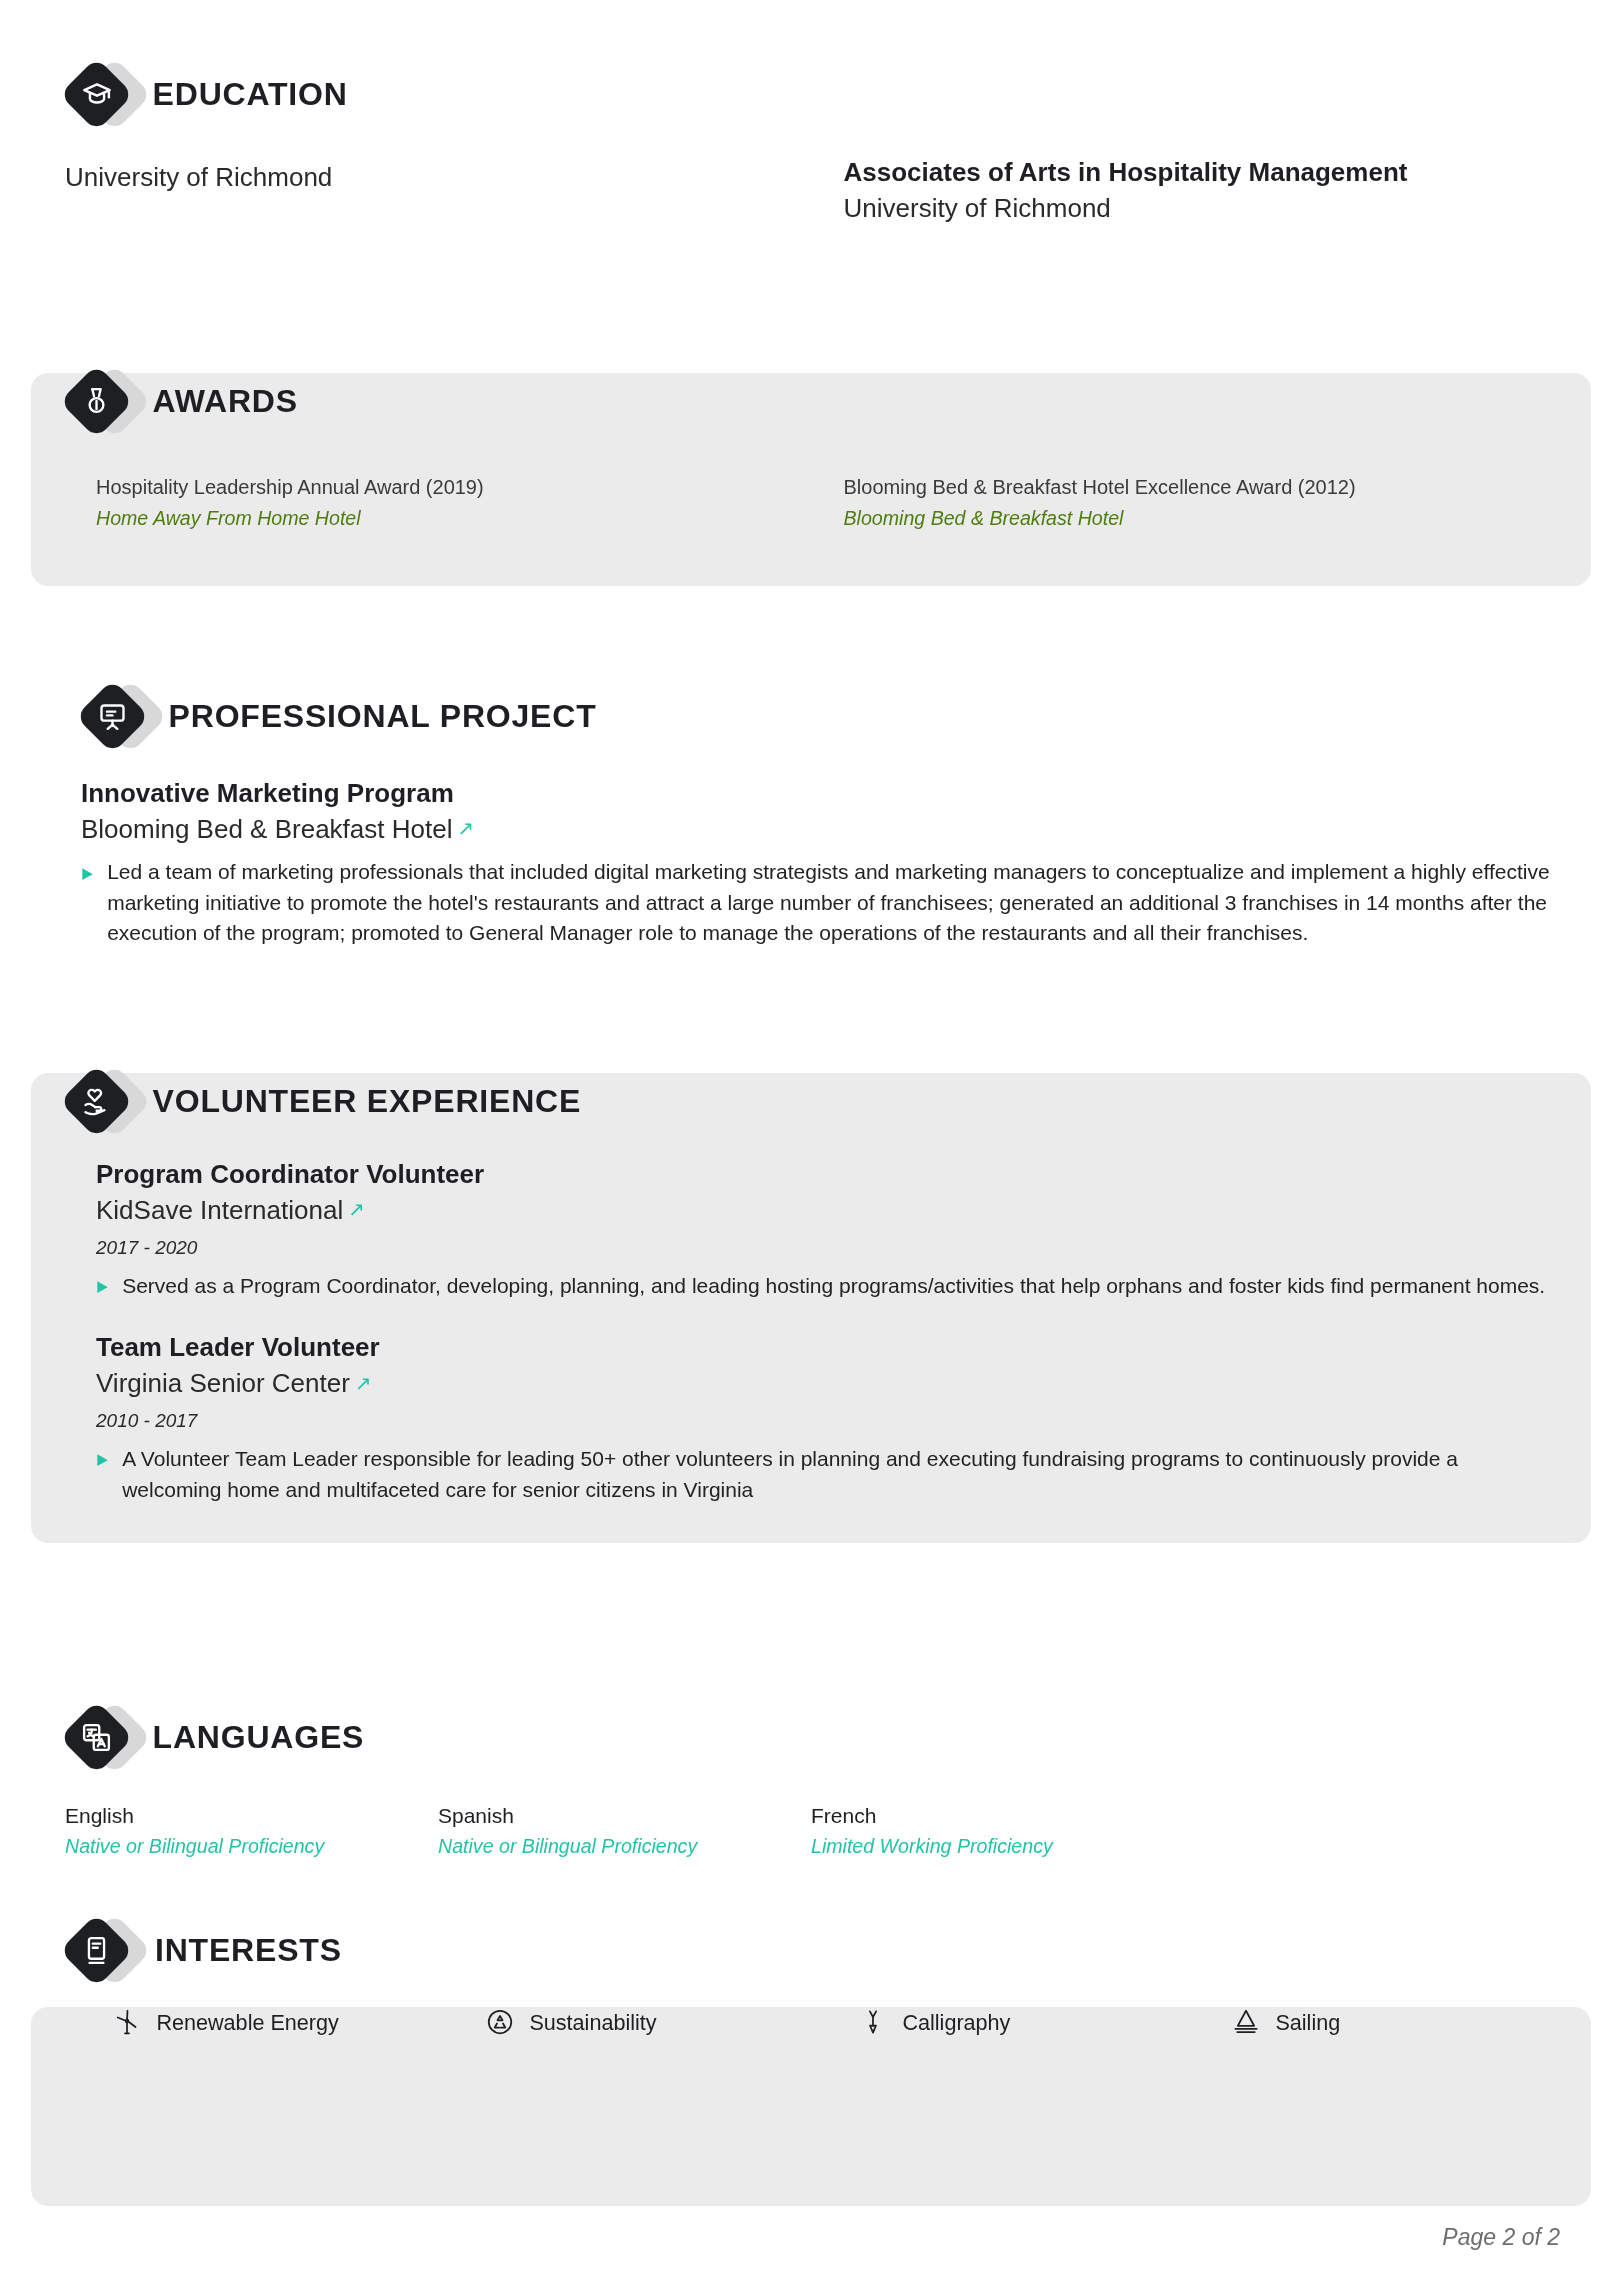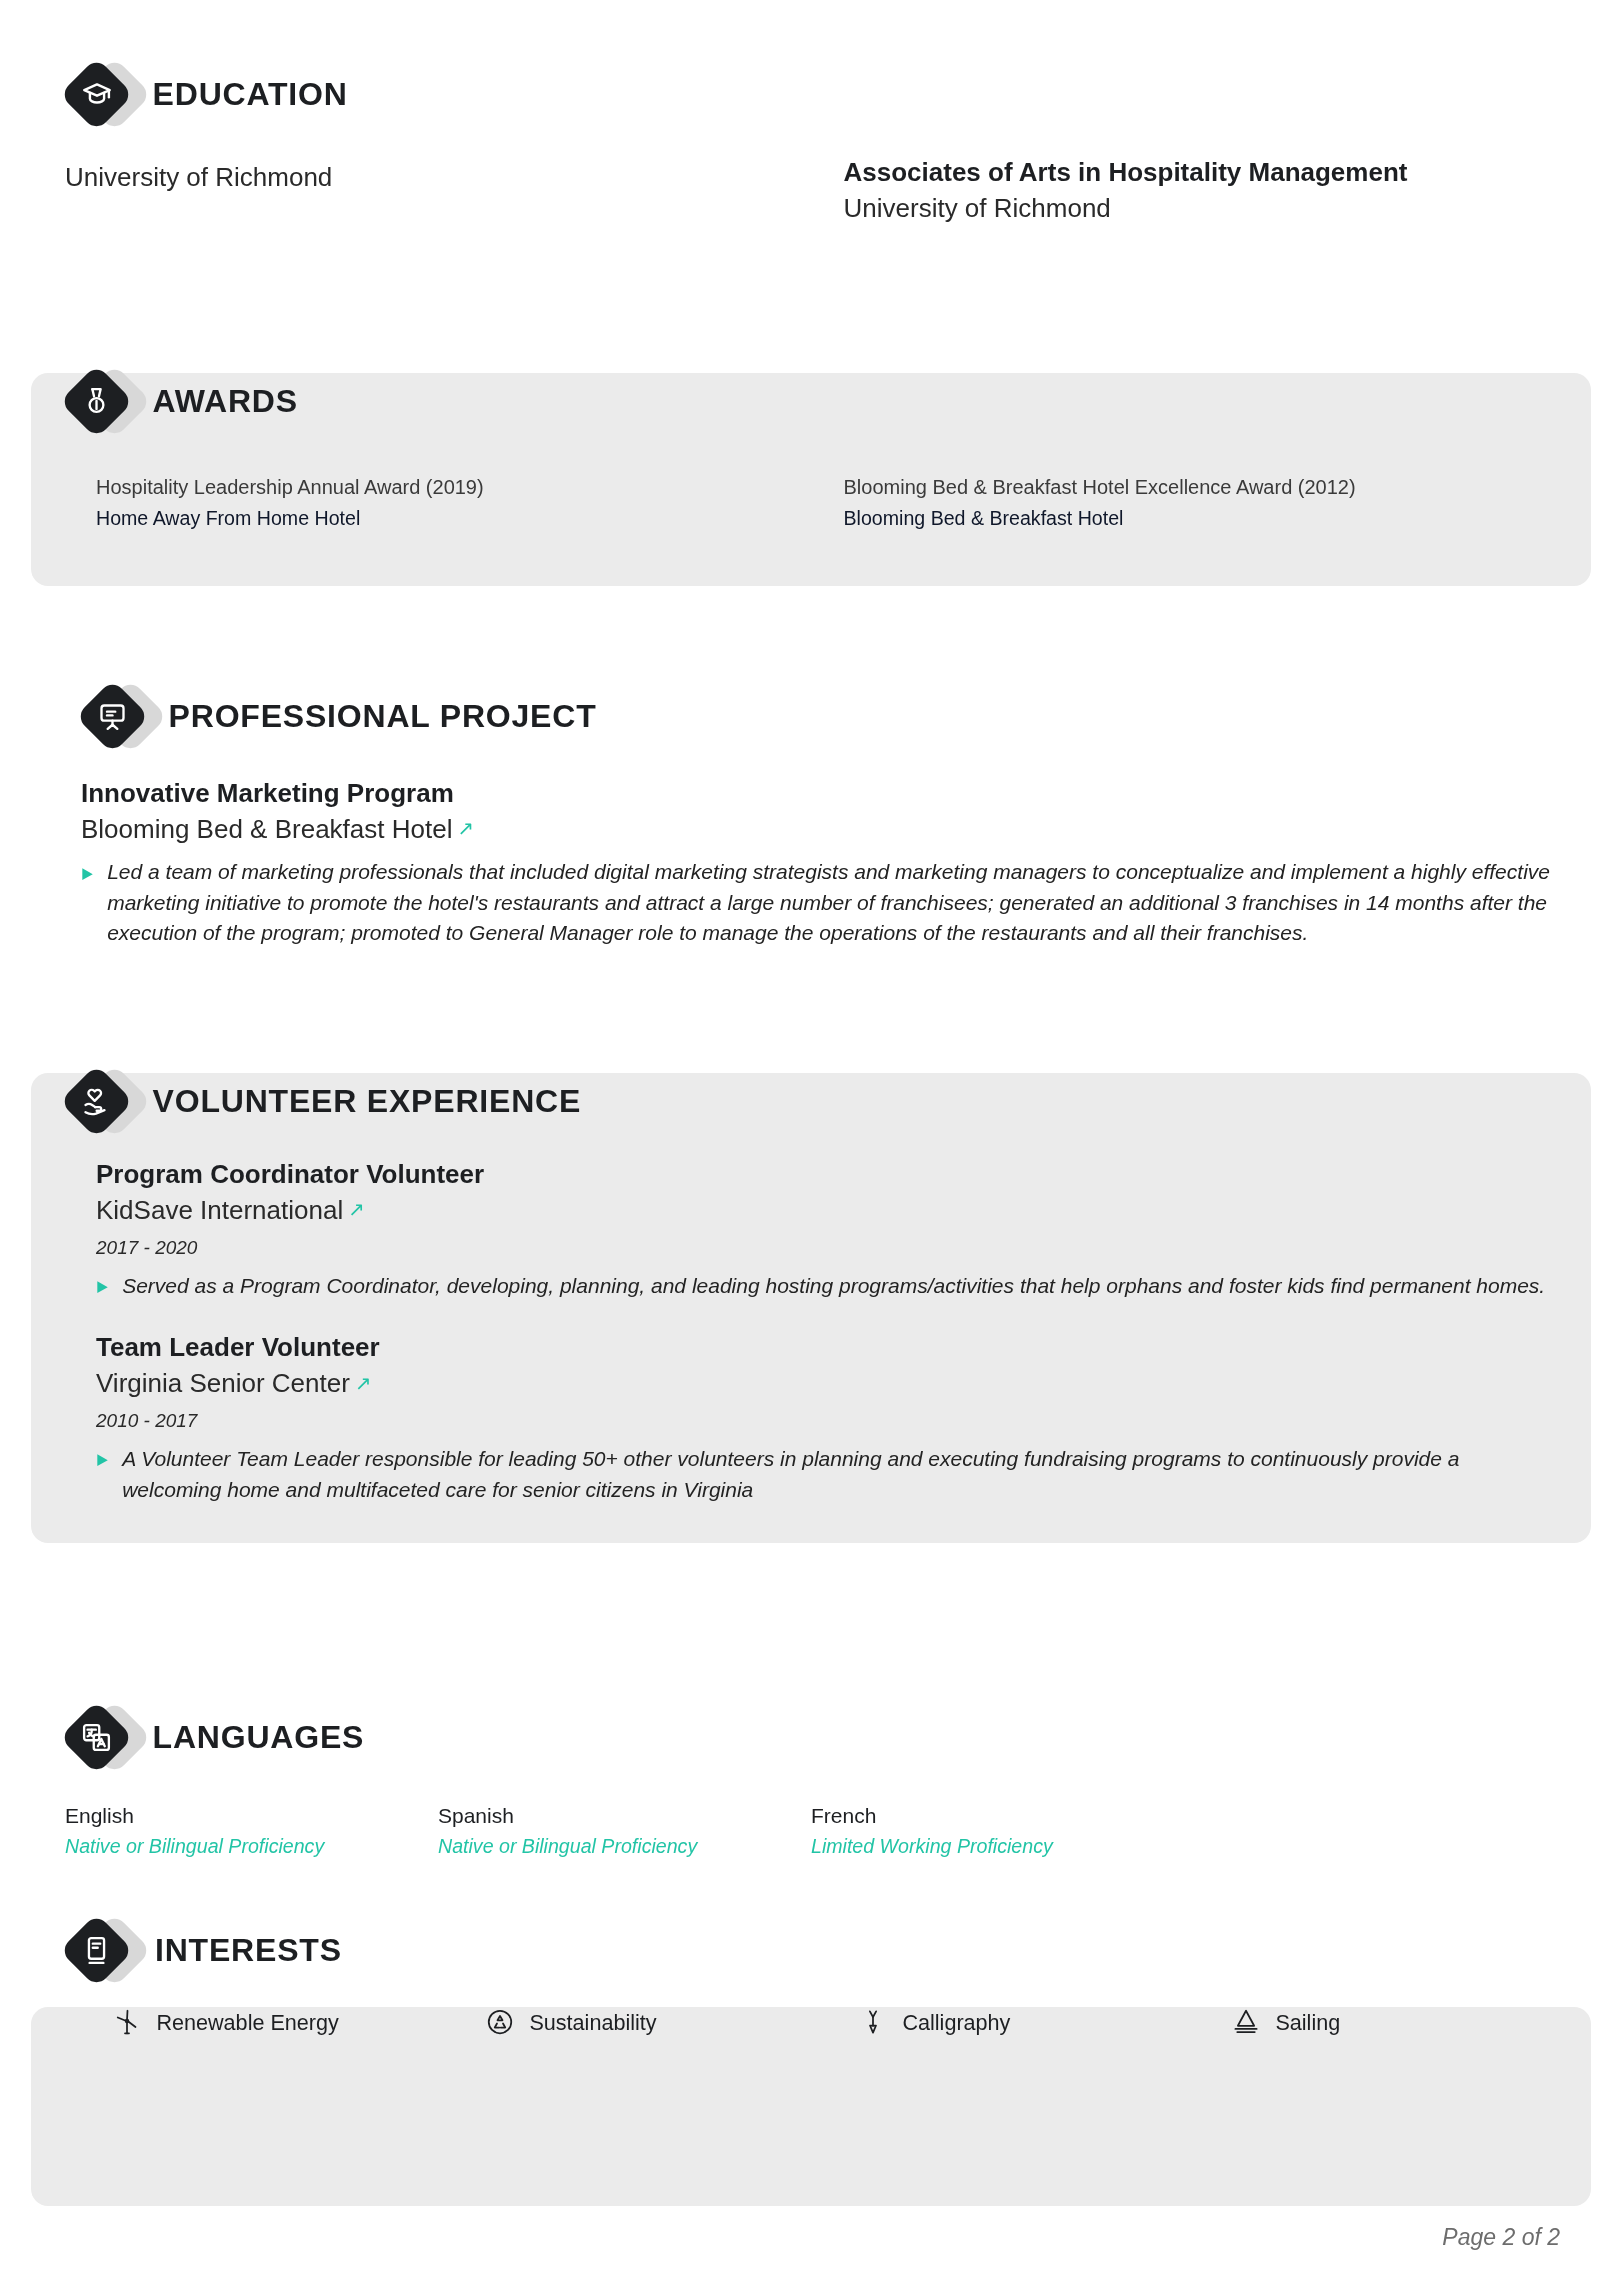--- a/index.html
+++ b/index.html
@@ -95,32 +95,32 @@
     font-weight: 400;
     color: #2a2a2a;
     line-height: 1.22;
   }
   .item-small {
     font-size: 20px;
     color: #3a3a3a;
   }
   .item-italic {
     font-size: 19.6px;
-    color: #0f172a;
+    font-style: italic;
+    color: #4d7c0f;
   }
   .date-italic {
     font-size: 19px;
     font-style: italic;
     color: #2a2a2a;
   }
   .body-text {
     font-size: 21px;
     line-height: 1.45;
     color: #232323;
-    font-style: italic;
   }
   .link-icon {
     color: #22c4a6;
     font-size: 19.6px;
     margin-left: 5.2px;
     display: inline-block;
     vertical-align: 2.6px;
   }
   .bullet-row {
     display: flex;

